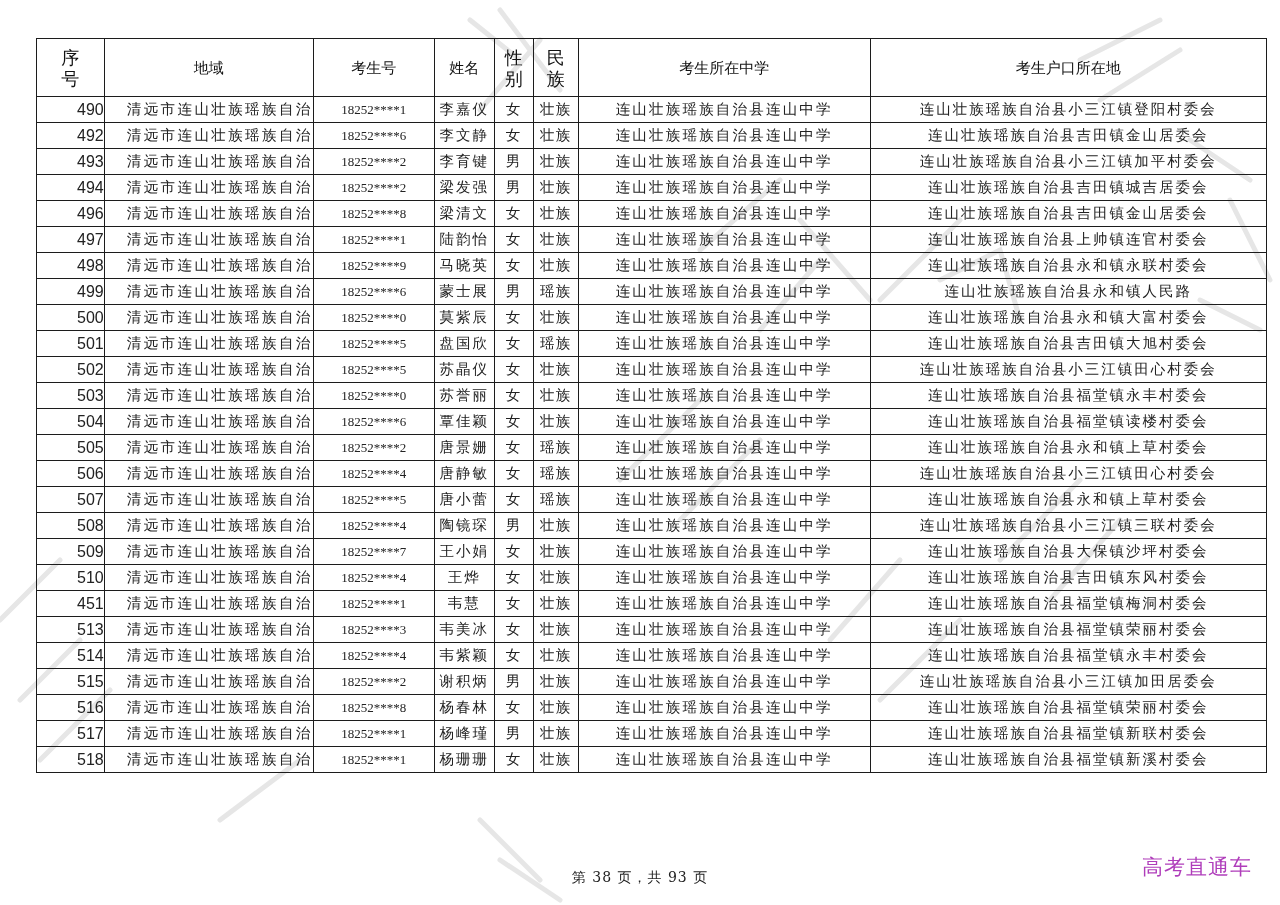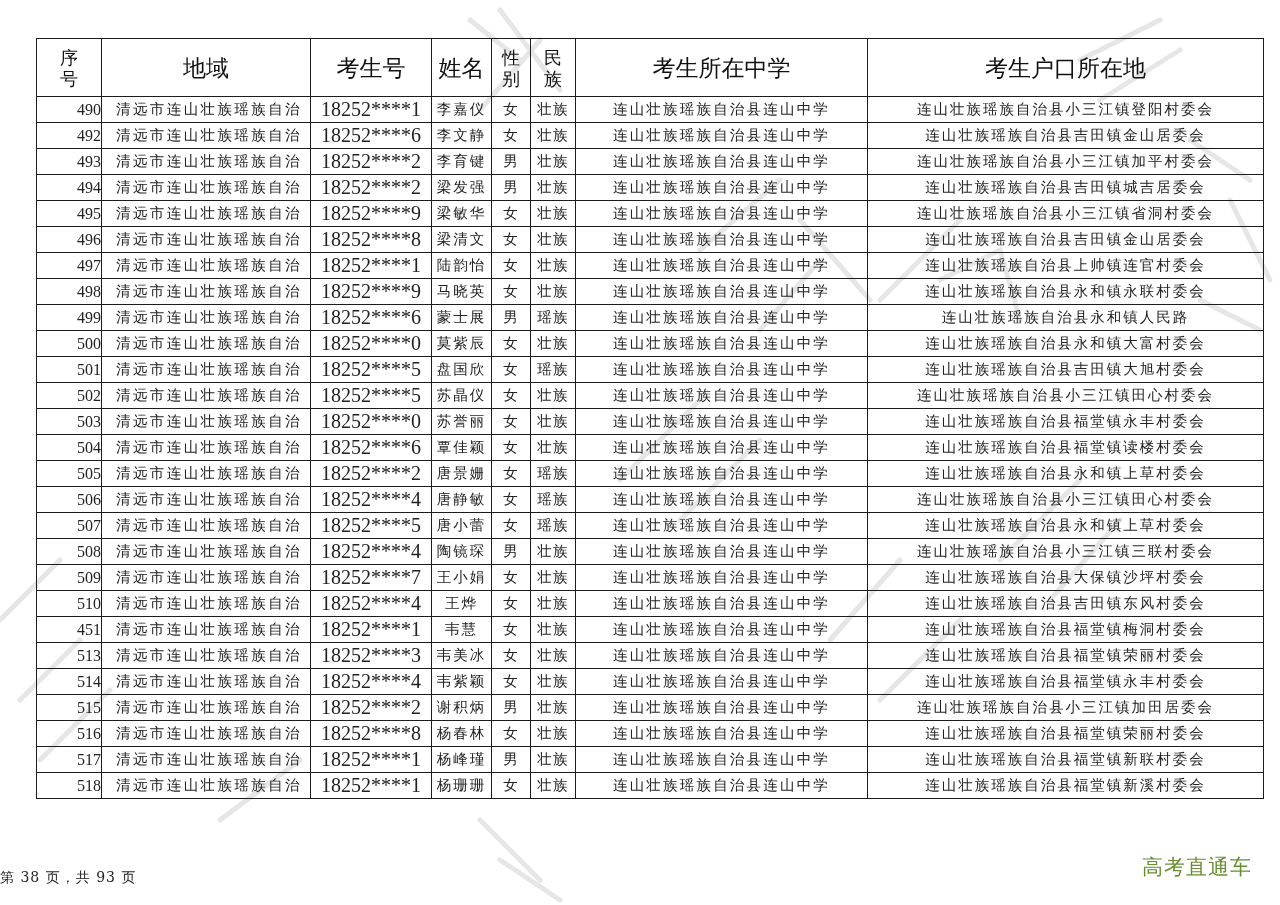--- a/index.html
+++ b/index.html
@@ -10,41 +10,41 @@
   .wm-lines { position:absolute; left:0; top:0; width:1280px; height:905px; pointer-events:none; z-index:0; }
   table.roster {
     position:absolute; left:36px; top:38px; border-collapse:collapse; table-layout:fixed;
     z-index:1; background:transparent;
   }
   table.roster td, table.roster th {
     border:1.4px solid #1c1c1c; padding:0; text-align:center; vertical-align:middle;
     white-space:nowrap; overflow:hidden;
   }
   table.roster th {
-    height:57px; font-size:23px; font-weight:normal; line-height:22px;
+    height:57px; font-size:15px; font-weight:normal; line-height:22px;
     font-family: "DejaVu Sans", "Liberation Sans", sans-serif; color:#111;
   }
   table.roster th.stack { font-size:18px; line-height:21px; }
   table.roster td {
     height:25px; font-size:14.5px; line-height:25px; color:#222;
     font-family: "DejaVu Sans", "Liberation Sans", sans-serif; letter-spacing:1.2px;
   }
-  table.roster td.num { font-family:Liberation Serif, serif; font-size:16px; letter-spacing:0;padding-left:40px; }
-  table.roster td.region { text-align:center; padding-left:6px; letter-spacing:2.4px; }
-  table.roster td.eid { font-family:"Liberation Serif", "DejaVu Serif", serif; font-size:20px; letter-spacing:0; }
+  table.roster td.num { font-family:Liberation Sans, sans-serif; font-size:16px; letter-spacing:0;padding-left:40px; }
+  table.roster td.region { text-align:right; padding-left:6px; letter-spacing:2.4px; }
+  table.roster td.eid { font-family:"Liberation Serif", "DejaVu Serif", serif; font-size:13px; letter-spacing:0; }
   table.roster td.name { letter-spacing:2px;margin-left:48px; }
   table.roster td.school { letter-spacing:2.2px; }
   table.roster td.addr { letter-spacing:2px;margin-top:8px; }
   .footer {
-    position:absolute; left:0; width:1280px; top:869px; text-align:left; z-index:1;
+    position:absolute; left:0; width:1280px; top:869px; text-align:center; z-index:1;
     font-family:"DejaVu Serif", "Liberation Serif", serif; font-size:14px; color:#222; letter-spacing:1px;
   }
   .brand-wm {
     position:absolute; left:1142px; top:853px; z-index:2;
-    font-family:"DejaVu Sans", "Liberation Sans", sans-serif; font-size:21px; color:#4d7c0f;
+    font-family:"DejaVu Sans", "Liberation Sans", sans-serif; font-size:21px; color:#a21caf;
     letter-spacing:1px; opacity:0.85;
   }
 </style>
 </head>
 <body>
 
 <svg class="wm-lines" viewBox="0 0 1280 905" xmlns="http://www.w3.org/2000/svg">
   <g fill="none" stroke="#d6d6d6" stroke-width="5" stroke-linecap="round" opacity="0.6">
     <path d="M470 20 L520 60 M500 10 L560 90 M540 40 L480 110"></path>
     <path d="M1080 60 L1160 20 M1100 100 L1180 50 M1190 140 L1250 180"></path>
@@ -126,30 +126,20 @@
         <td class="num">494</td>
         <td class="region">清远市连山壮族瑶族自治</td>
         <td class="eid">18252****2</td>
         <td class="name">梁发强</td>
         <td class="gender">男</td>
         <td class="eth">壮族</td>
         <td class="school">连山壮族瑶族自治县连山中学</td>
         <td class="addr">连山壮族瑶族自治县吉田镇城吉居委会</td>
       </tr>
       <tr>
-        <td class="num">495</td>
-        <td class="region">清远市连山壮族瑶族自治</td>
-        <td class="eid">18252****9</td>
-        <td class="name">梁敏华</td>
-        <td class="gender">女</td>
-        <td class="eth">壮族</td>
-        <td class="school">连山壮族瑶族自治县连山中学</td>
-        <td class="addr">连山壮族瑶族自治县小三江镇省洞村委会</td>
-      </tr>
-      <tr>
         <td class="num">496</td>
         <td class="region">清远市连山壮族瑶族自治</td>
         <td class="eid">18252****8</td>
         <td class="name">梁清文</td>
         <td class="gender">女</td>
         <td class="eth">壮族</td>
         <td class="school">连山壮族瑶族自治县连山中学</td>
         <td class="addr">连山壮族瑶族自治县吉田镇金山居委会</td>
       </tr>
       <tr>

